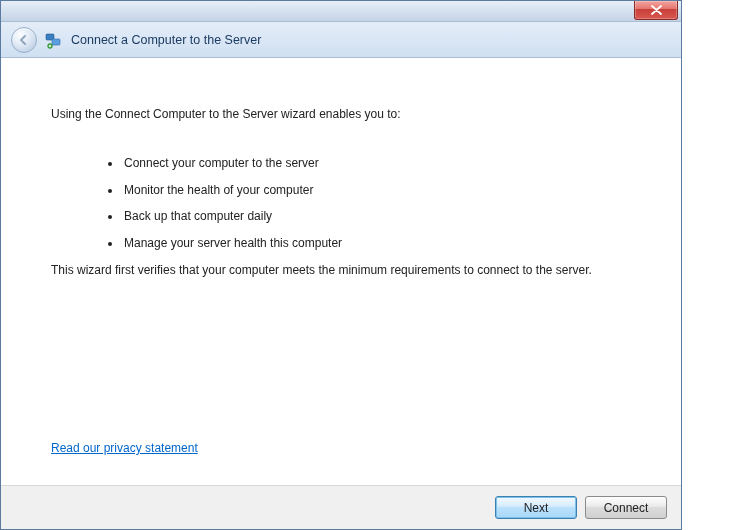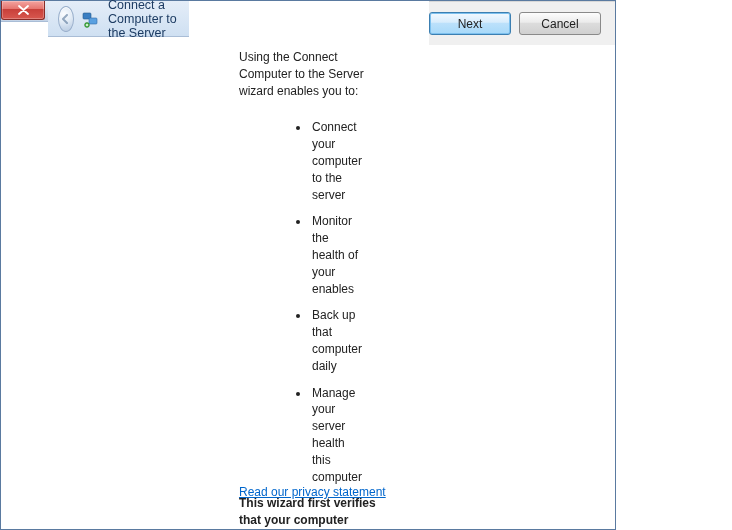--- a/index.html
+++ b/index.html
@@ -6,27 +6,27 @@
   html, body { margin: 0; padding: 0; }
   body {
     font-family: "Segoe UI", Tahoma, sans-serif;
     font-size: 12px;
     background: #fff;
     width: 732px;
     height: 530px;
     overflow: hidden;
   }
   .window {
-    width: 616px;
+    width: 682px;
     height: 530px;
     border: 1px solid #5a7aa0;
     background: #fff;
     position: relative;
     display: flex;
-    flex-direction: row;
+    flex-direction: column;
   }
   .titlebar {
     height: 21px;
     background: linear-gradient(to bottom, #e8eef7 0%, #d5e1ef 50%, #c4d3e6 100%);
     border-bottom: 1px solid #a9bdd6;
     display: flex;
     justify-content: flex-end;
     align-items: flex-start;
     padding: 0;
   }
@@ -72,33 +72,32 @@
     font-size: 12.5px;
   }
   .content {
     flex: 1;
     padding: 48px 50px 20px 50px;
     color: #222;
     font-size: 12px;
     line-height: 1.4;
     position: relative;
   }
-  .intro { margin-bottom: 20px; }
+  .intro { margin-bottom: 32px; }
   ul.features {
     margin: 6px 0 0 54px;
     padding: 0;
     list-style: disc;
   }
   ul.features li {
     margin: 10px 17px;
     padding-left: 2px;
   }
   .verify {
     max-width: 610px;
-    font-weight: bold;
   }
   .privacy {
     position: absolute;
     left: 50px;
     bottom: 28px;
   }
   .privacy a {
     color: #0066cc;
     text-decoration: underline;
     font-size: 12px;
@@ -158,28 +157,28 @@
         <path d="M3.8 15 L6.2 15 M5 13.8 L5 16.2" stroke="#fff" stroke-width="1"></path>
       </svg>
     </div>
     <div class="header-title">Connect a Computer to the Server</div>
   </div>
 
   <div class="content">
     <div class="intro">Using the Connect Computer to the Server wizard enables you to:</div>
     <ul class="features">
       <li>Connect your computer to the server</li>
-      <li>Monitor the health of your enables</li>
+      <li>Monitor the health of your computer</li>
       <li>Back up that computer daily</li>
       <li>Manage your server health this computer</li>
     </ul>
     <div class="verify">This wizard first verifies that your computer meets the minimum requirements to connect to the server.</div>
     <div class="privacy">
       <a href="#">Read our privacy statement</a>
     </div>
   </div>
 
   <div class="footer">
     <button class="btn primary">Next</button>
-    <button class="btn">Cancel</button>
+    <button class="btn">Connect</button>
   </div>
 
 </div>
 
 </body></html>

